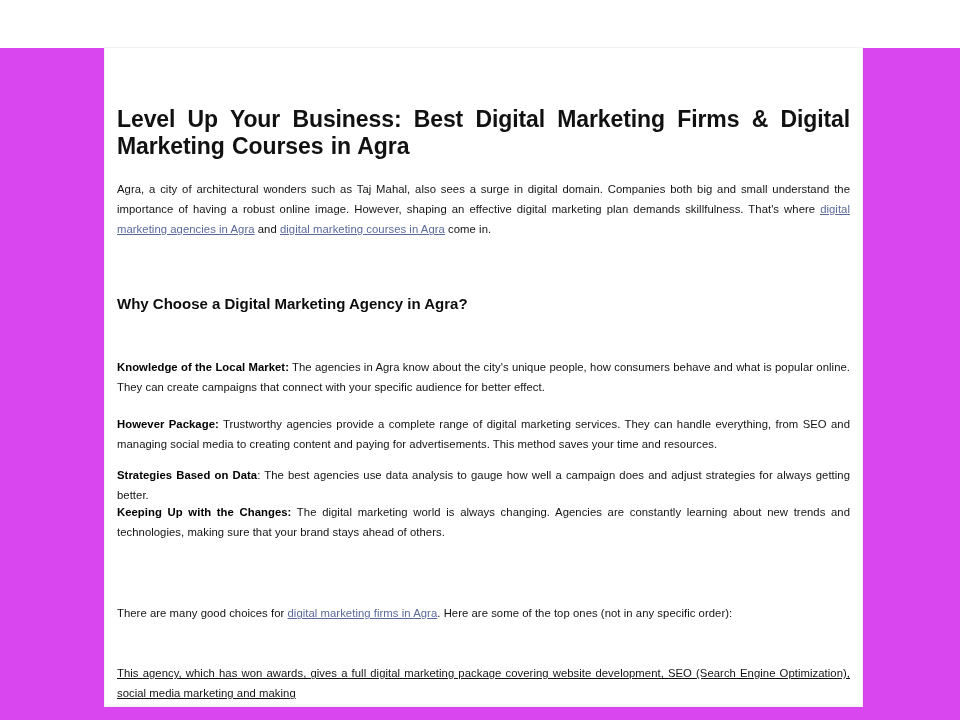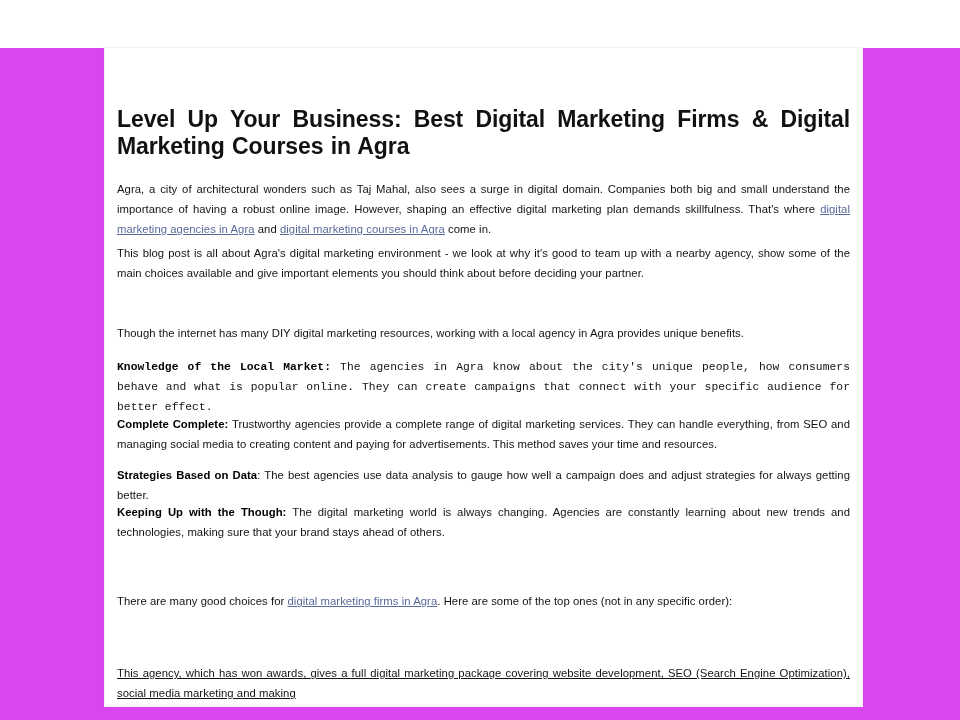--- a/index.html
+++ b/index.html
@@ -56,35 +56,34 @@
 </head>
 <body>
 
 <div id="canvas">
   <div id="page">
 
     <h1 class="title">Level Up Your Business: Best Digital Marketing Firms &amp; Digital Marketing Courses in Agra</h1>
 
     <p class="p" style="top:120px;"><span>Agra, a city of architectural wonders such as Taj Mahal, also sees a surge in digital domain. Companies both big and small understand the importance of having a robust online image. However, shaping an effective digital marketing plan demands skillfulness. That's where </span><a class="lnk" href="#">digital marketing agencies in Agra</a><span> and </span><a class="lnk" href="#">digital marketing courses in Agra</a><span> come in.</span></p>
 
-    <p class="p" style="top:184px;">This blog post is all about Agra's digital marketing environment - we look at why it's good to team up with a nearby agency, show some of the main choices available and give important elements you should think about before deciding your partner.</p>
+
+    <h2 class="h2" style="top:234px;">Why Choose a Digital Marketing Agency in Agra?</h2>
 
 
-    <p class="p" style="top:264px;">Though the internet has many DIY digital marketing resources, working with a local agency in Agra provides unique benefits.</p>
+    <p class="p" style="top:298px;"><b>Knowledge of the Local Market:</b><span> The agencies in Agra know about the city's unique people, how consumers behave and what is popular online. They can create campaigns that connect with your specific audience for better effect.</span></p>
 
-    <p class="p" style="top:298px;font-family:Liberation Mono, monospace;"><b>Knowledge of the Local Market:</b><span> The agencies in Agra know about the city's unique people, how consumers behave and what is popular online. They can create campaigns that connect with your specific audience for better effect.</span></p>
-
-    <p class="p" style="top:355px;"><b>Complete Complete:</b><span> Trustworthy agencies provide a complete range of digital marketing services. They can handle everything, from SEO and managing social media to creating content and paying for advertisements. This method saves your time and resources.</span></p>
+    <p class="p" style="top:355px;"><b>However Package:</b><span> Trustworthy agencies provide a complete range of digital marketing services. They can handle everything, from SEO and managing social media to creating content and paying for advertisements. This method saves your time and resources.</span></p>
 
     <p class="p" style="top:406px;"><b>Strategies Based on Data</b><span>: The best agencies use data analysis to gauge how well a campaign does and adjust strategies for always getting better.</span></p>
 
-    <p class="p" style="top:443px;"><b>Keeping Up with the Though:</b><span> The digital marketing world is always changing. Agencies are constantly learning about new trends and technologies, making sure that your brand stays ahead of others.</span></p>
+    <p class="p" style="top:443px;"><b>Keeping Up with the Changes:</b><span> The digital marketing world is always changing. Agencies are constantly learning about new trends and technologies, making sure that your brand stays ahead of others.</span></p>
 
 
-    <p class="p" style="top:532px;"><span>There are many good choices for </span><a class="lnk" href="#">digital marketing firms in Agra</a><span>. Here are some of the top ones (not in any specific order):</span></p>
+    <p class="p" style="top:544px;"><span>There are many good choices for </span><a class="lnk" href="#">digital marketing firms in Agra</a><span>. Here are some of the top ones (not in any specific order):</span></p>
 
 
     <div class="clip">
       <p class="p overlap-a">This agency, which has won awards, gives a full digital marketing package covering website development, SEO (Search Engine Optimization), social media marketing and making</p>
     </div>
 
   </div>
 </div>
 
 </body></html>

